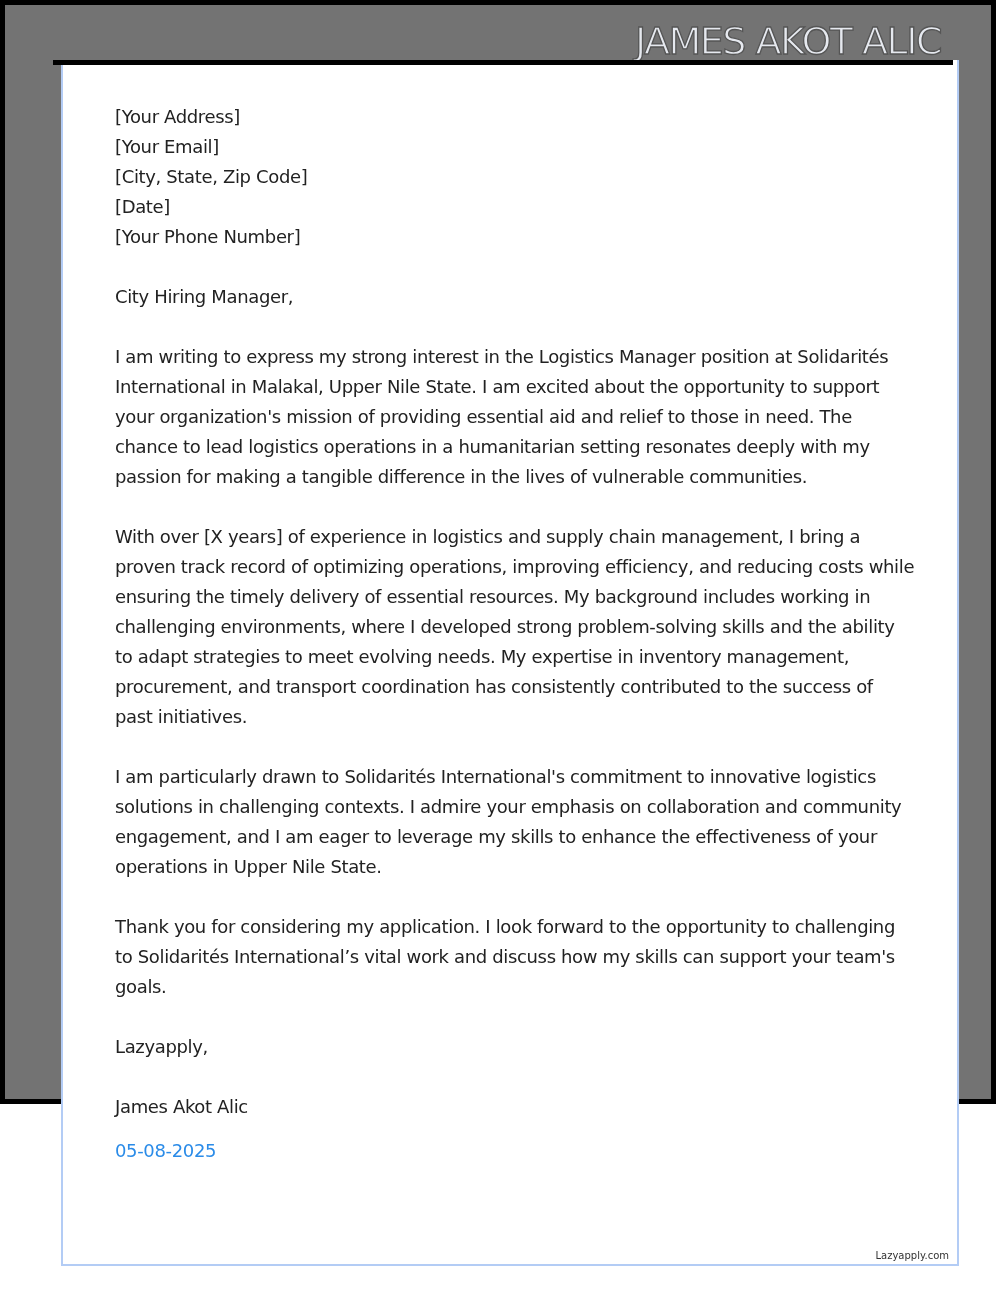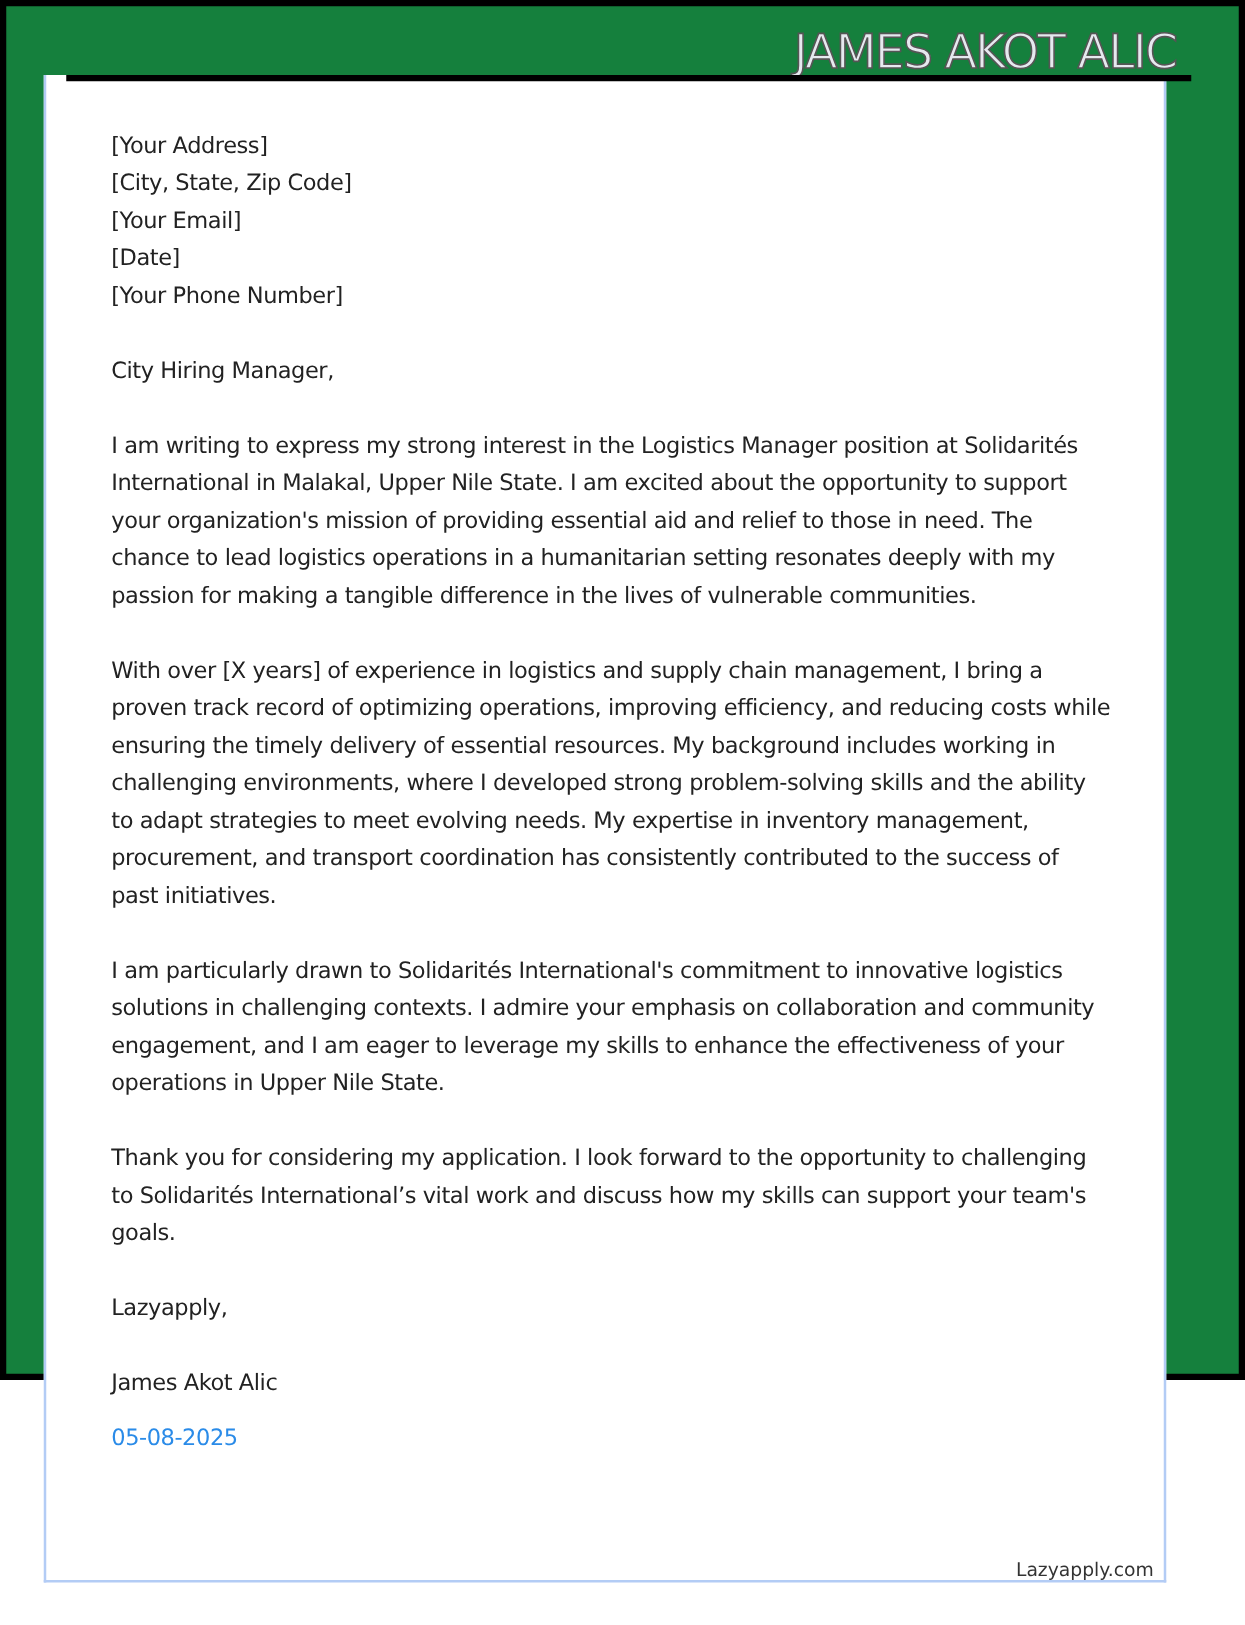--- a/index.html
+++ b/index.html
@@ -5,34 +5,34 @@
     html, body { margin: 0; padding: 0; }
     body {
       width: 996px; height: 1300px; overflow: hidden;
       font-family: "DejaVu Sans", sans-serif;
     }
     .frame {
       position: absolute; left: 0; top: 0;
       width: 996px; height: 1104px;
       box-sizing: border-box;
       border: 5px solid #000;
-      background: #15803d;
+      background: #737373;
     }
     .name-title {
       position: absolute; right: 50px; top: 14px;
       font-family: "DejaVu Sans", sans-serif;
       font-size: 38px; font-weight: normal;
       letter-spacing: -1.5px;
       color: #e6e9ef;
       -webkit-text-stroke: 1.3px #555;
       line-height: 44px;
       white-space: nowrap;
     }
     .page {
-      position: absolute; left: 30px; top: 55px;
+      position: absolute; left: 56px; top: 55px;
       width: 898px; height: 1206px;
       box-sizing: border-box;
       background: #fff;
       border-left: 2px solid #b3ccf5;
       border-right: 2px solid #b3ccf5;
       border-bottom: 2px solid #b3ccf5;
     }
     .top-rule {
       position: absolute; left: 48px; top: 55px;
       width: 900px; height: 5px; background: #000;
@@ -41,35 +41,35 @@
       position: absolute; left: 52px; top: 42px;
       width: 800px;
       font-size: 18px; line-height: 30px; color: #222;
       letter-spacing: -0.35px;
     }
     .content p { margin: 0; }
     .gap { height: 30px; }
     .date-link { color: #2a8be8; }
     .watermark {
       position: absolute; right: 8px; bottom: 0px;
-      font-size: 15px; color: #333; line-height: 16px;
+      font-size: 10px; color: #333; line-height: 16px;
     }
   </style>
 </head>
 <body>
 
 <div class="frame">
   <div class="name-title">JAMES AKOT ALIC</div>
 
   <div class="page">
     <div class="content">
       <div>
         <p>[Your Address]</p>
+        <p>[Your Email]</p>
         <p>[City, State, Zip Code]</p>
-        <p>[Your Email]</p>
         <p>[Date]</p>
         <p>[Your Phone Number]</p>
       </div>
       <div class="gap"></div>
       <p>City Hiring Manager,</p>
       <div class="gap"></div>
       <p>I am writing to express my strong interest in the Logistics Manager position at Solidarités International in Malakal, Upper Nile State. I am excited about the opportunity to support your organization's mission of providing essential aid and relief to those in need. The chance to lead logistics operations in a humanitarian setting resonates deeply with my passion for making a tangible difference in the lives of vulnerable communities.</p>
       <div class="gap"></div>
       <p>With over [X years] of experience in logistics and supply chain management, I bring a proven track record of optimizing operations, improving efficiency, and reducing costs while ensuring the timely delivery of essential resources. My background includes working in challenging environments, where I developed strong problem-solving skills and the ability to adapt strategies to meet evolving needs. My expertise in inventory management, procurement, and transport coordination has consistently contributed to the success of past initiatives.</p>
       <div class="gap"></div>

